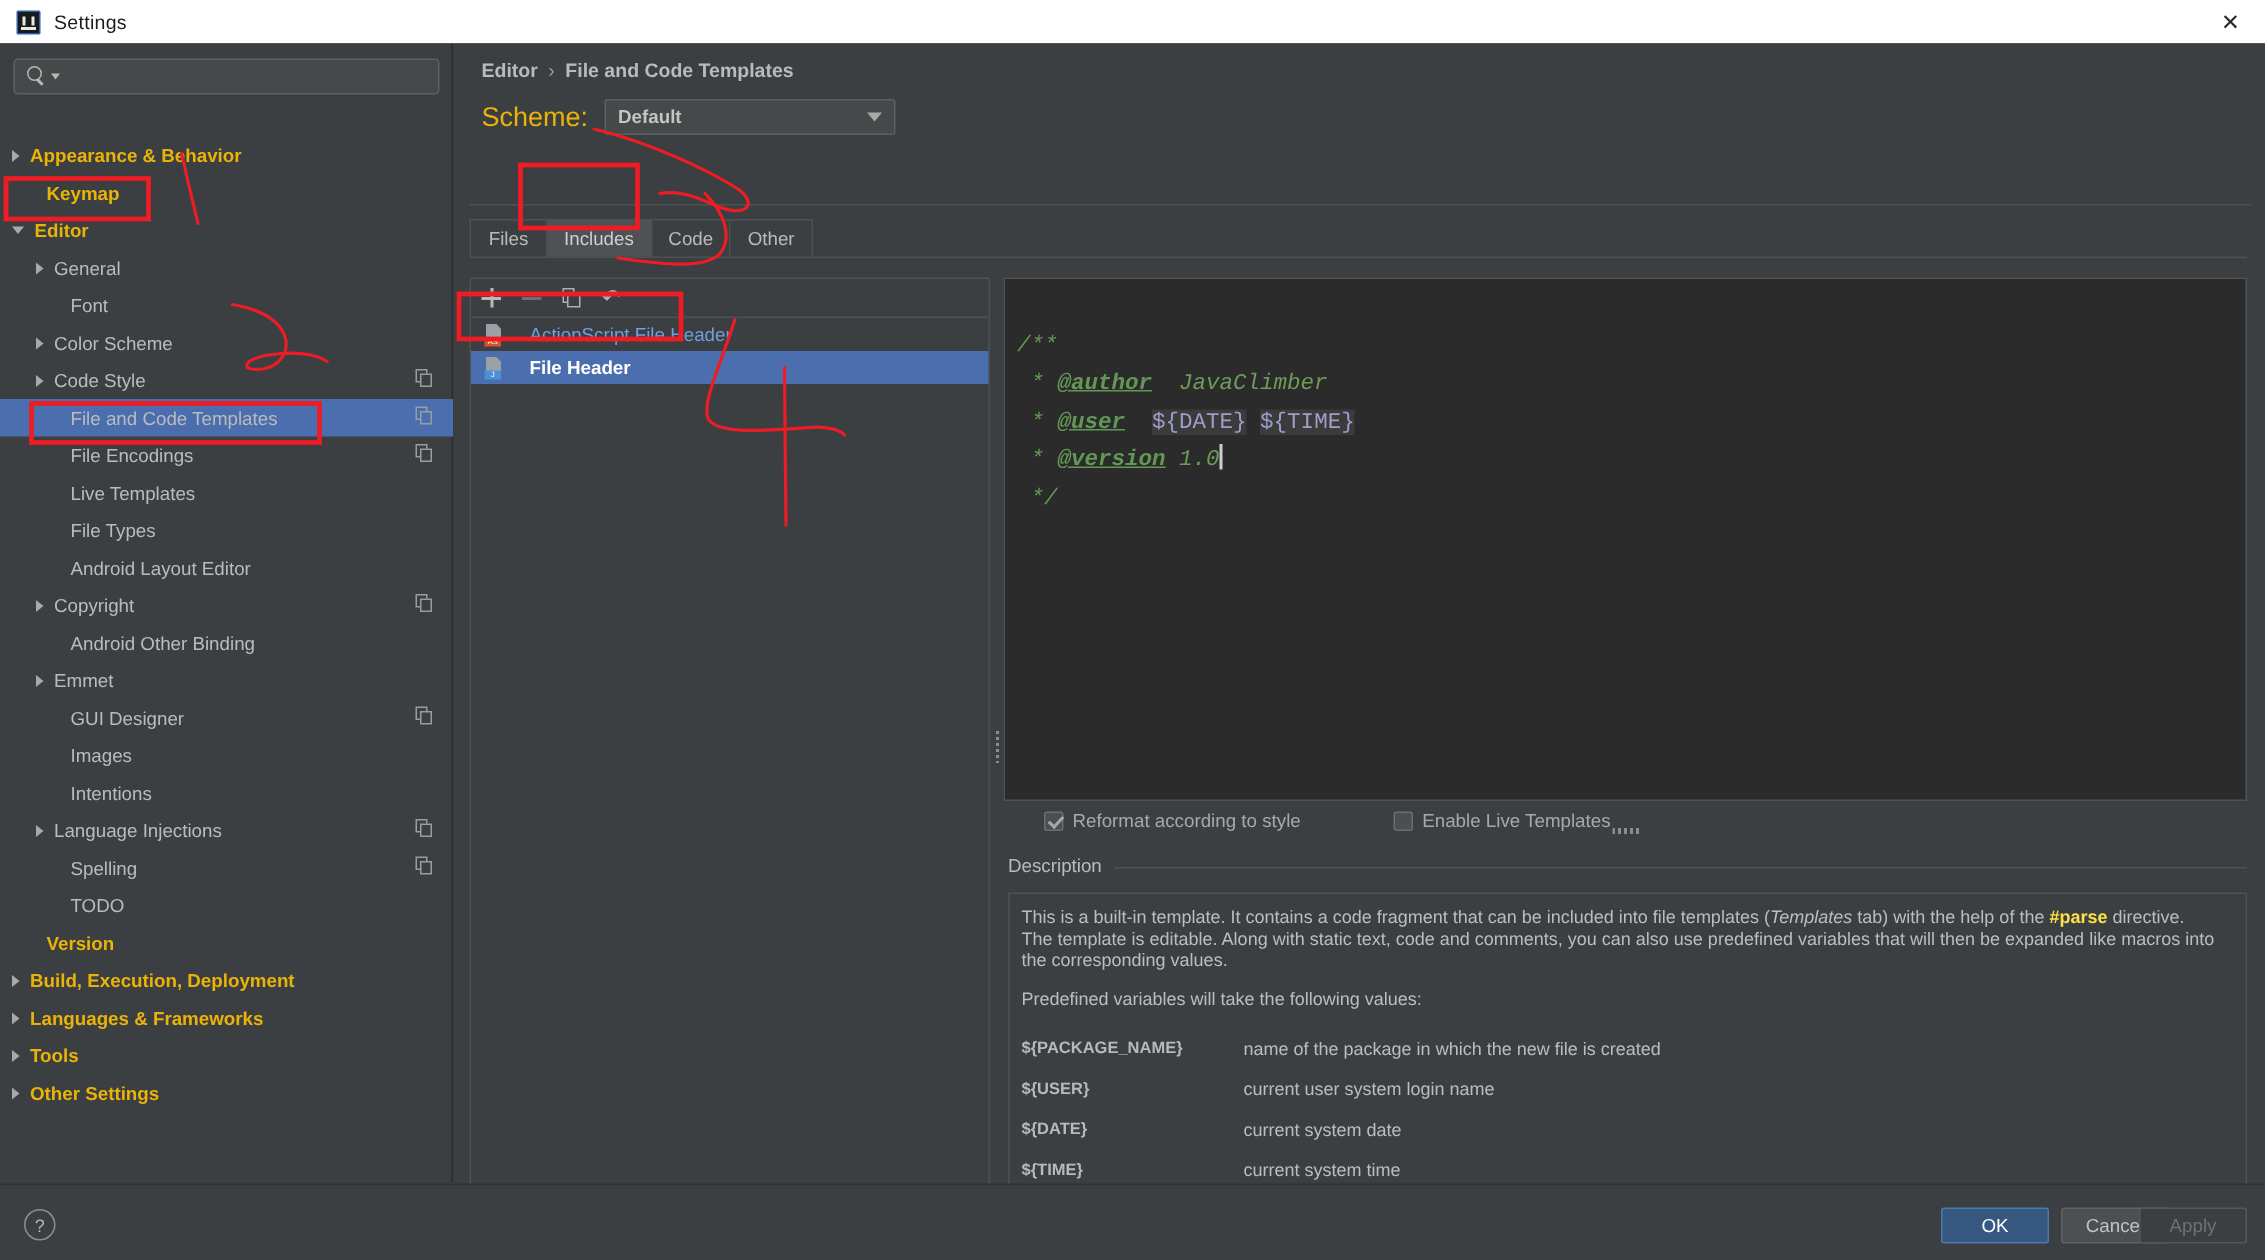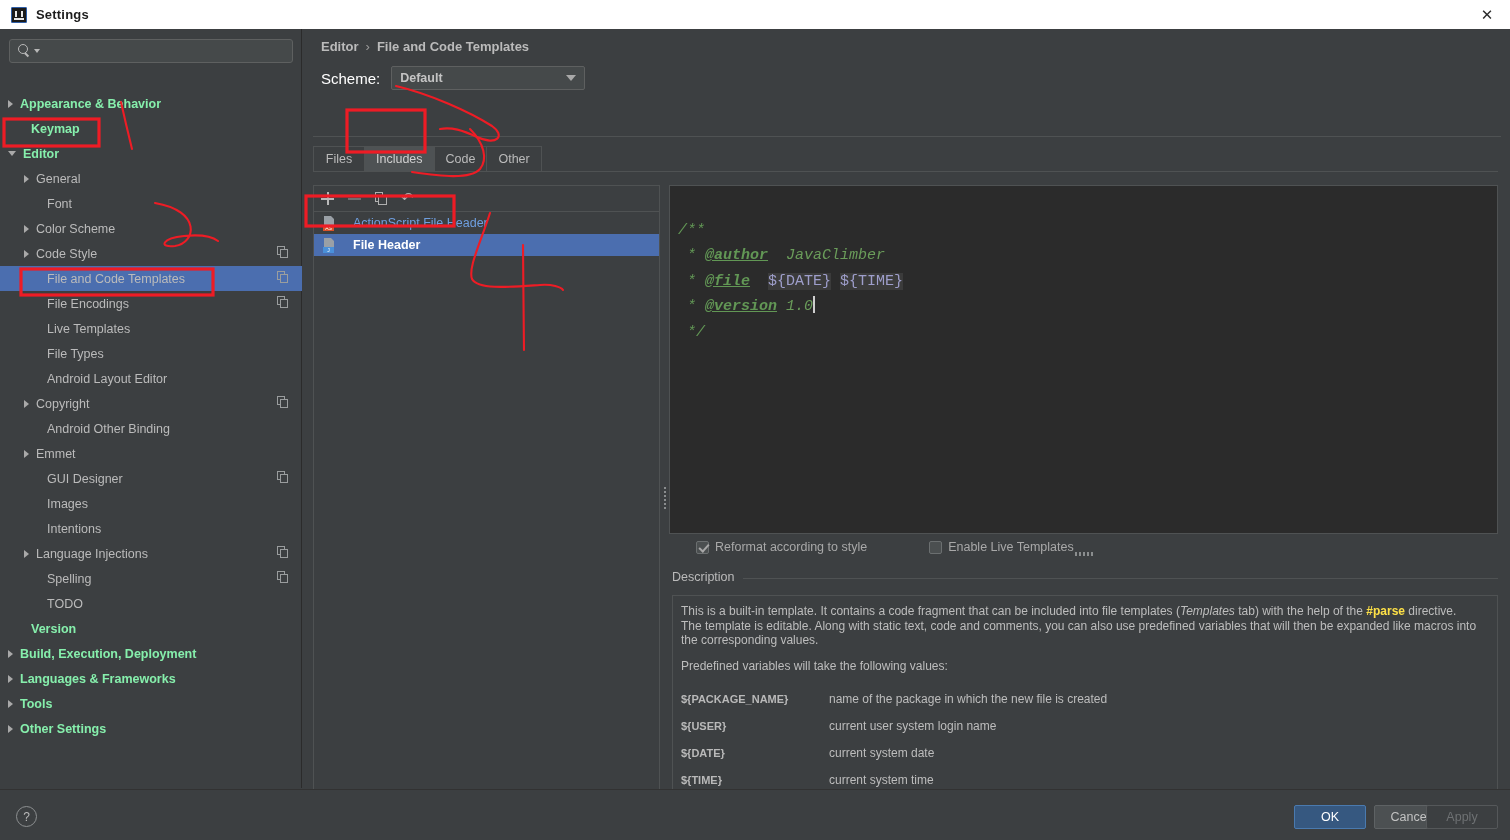--- a/index.html
+++ b/index.html
@@ -7,21 +7,21 @@
     width: 1510px; height: 840px;
     background: #3c3f41;
     font-family: "Liberation Sans", sans-serif;
     overflow: hidden;
   }
 
   
   .titlebar {
     position: absolute; left: 0; top: 0; width: 1510px; height: 29px;
     background: #ffffff;
-    display: flex; align-items: center; font-weight: bold;
+    display: flex; align-items: center;
   }
   .titlebar-icon {
     width: 16px; height: 16px; margin-left: 11px; margin-right: 9px;
     background: #1a1a1a; border: 1px solid #2f5fa8; position: relative;
     border-radius: 1px;
   }
   .titlebar-icon::before {
     content: ""; position: absolute; left: 3px; top: 3px;
     width: 2px; height: 6px; background: #e8e8e8;
   }
@@ -96,21 +96,21 @@
     width: 0; height: 0; flex: 0 0 auto;
     border-left: 5px solid #a9a9a9; border-top: 4px solid transparent;
     border-bottom: 4px solid transparent;
   }
   .tree-row .arrow.down {
     border-left: 4.5px solid transparent; border-right: 4.5px solid transparent;
     border-top: 5.5px solid #a9a9a9; border-bottom: 0;
   }
   .tree-row .arrow.empty { border: 0; }
   .tree-row .label { white-space: nowrap; }
-  .tree-row.bold .label { font-weight: bold; color: #86efac; }
+  .tree-row.bold .label { font-weight: bold; color: #eab308; }
   .tree-row .copy-ic {
     position: absolute; right: 12px; top: 5px; width: 13px; height: 13px;
   }
   .copy-ic span {
     position: absolute; border: 1.2px solid #9a9d9e;
   }
   .copy-ic span.b1 { left: 0; top: 0; width: 8px; height: 9px; }
   .copy-ic span.b2 { left: 3px; top: 3px; width: 8px; height: 9px; background: #3c3f41; }
   .tree-row.selected .copy-ic span.b2 { background: #4b6eaf; }
 
@@ -123,21 +123,21 @@
     position: absolute; left: 18px; top: 10px;
     font-size: 13px; font-weight: bold; color: #bbbbbb;
     display: flex; align-items: center; gap: 7px;
   }
   .breadcrumb .sep { color: #9a9a9a; font-weight: normal; }
 
   .scheme-row {
     position: absolute; left: 18px; top: 37px;
     display: flex; align-items: center; gap: 11px;
   }
-  .scheme-label { font-size: 15px; color: #ffffff; }
+  .scheme-label { font-size: 18px; color: #eab308; }
   .scheme-select {
     width: 194px; height: 24px; background: #45494a;
     border: 1px solid #5e6060; border-radius: 2px;
     display: flex; align-items: center; padding: 0 8px;
     color: #c4c4c4; font-size: 12.5px; font-weight: bold;
     justify-content: space-between; cursor: pointer;
   }
   .scheme-select .caret {
     width: 0; height: 0;
     border-left: 5px solid transparent; border-right: 5px solid transparent;
@@ -547,21 +547,21 @@
   </div>
 
   <div class="splitter">
     <div class="dots"></div>
   </div>
 
   <div class="editor-wrap">
     <div class="code">
 <span class="c-cmt">/**</span>
 <span class="c-cmt"> * </span><span class="c-tag">@author</span><span class="c-txt">  </span><span class="c-txt">JavaClimber</span>
-<span class="c-cmt"> * </span><span class="c-tag">@file</span><span class="c-txt">  </span><span class="c-var">${DATE}</span><span class="c-txt"> </span><span class="c-var">${TIME}</span>
+<span class="c-cmt"> * </span><span class="c-tag">@user</span><span class="c-txt">  </span><span class="c-var">${DATE}</span><span class="c-txt"> </span><span class="c-var">${TIME}</span>
 <span class="c-cmt"> * </span><span class="c-tag">@version</span><span class="c-txt"> </span><span class="c-txt">1.0</span><span class="caret-bar"></span>
 <span class="c-cmt"> */</span>
     </div>
   </div>
 
   <div class="checks">
     <label class="chk" style="margin-right:62px;">
       <span class="box checked"></span>
       <span class="txt">Reformat according to style</span>
     </label>

